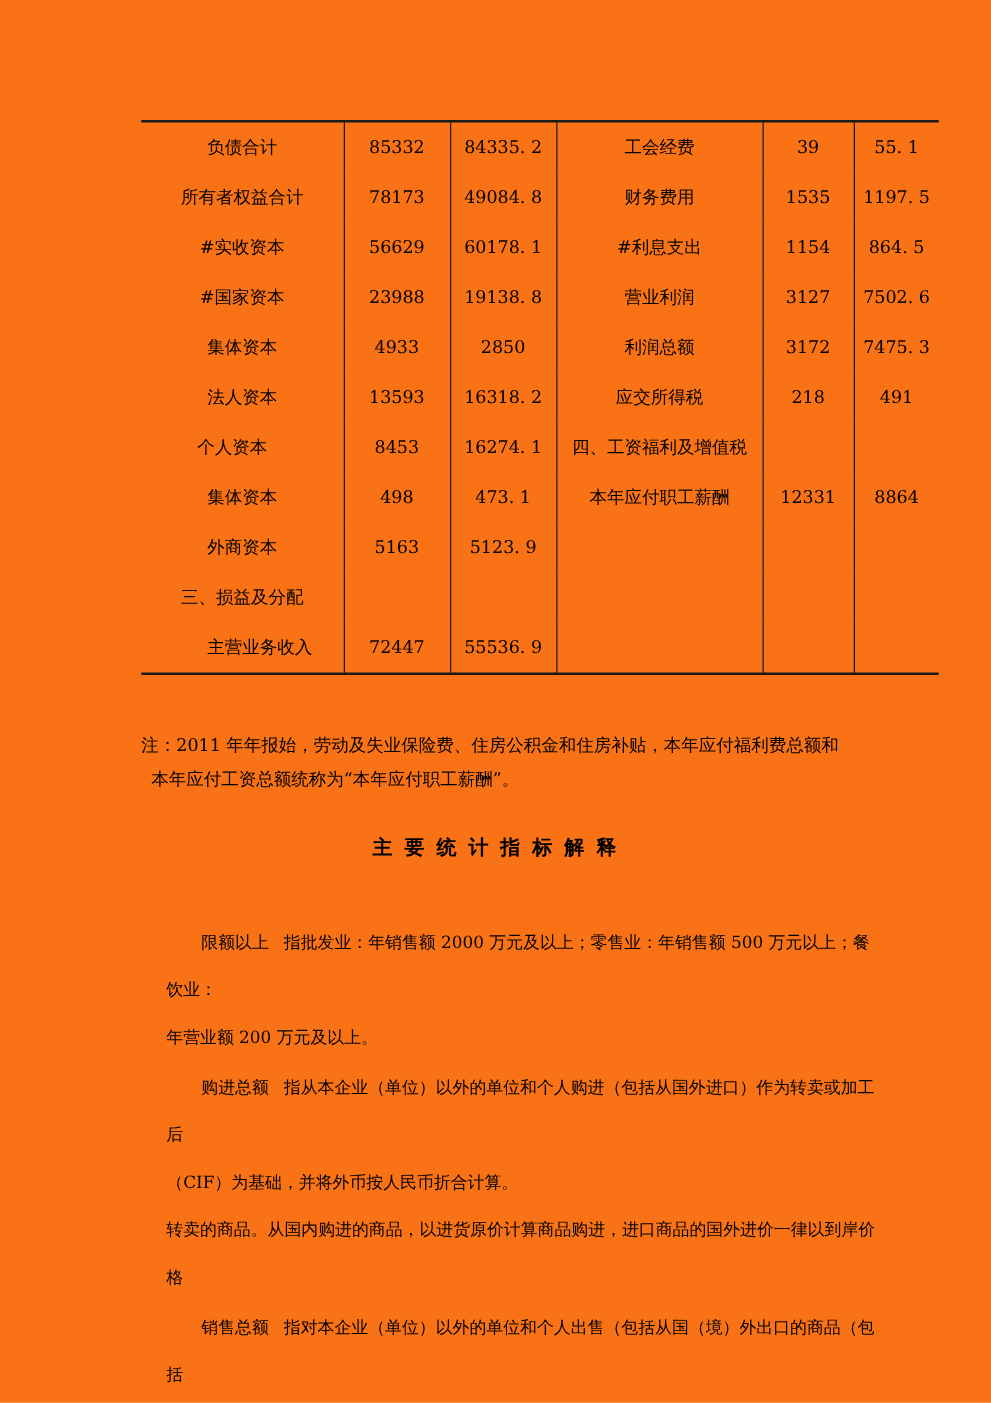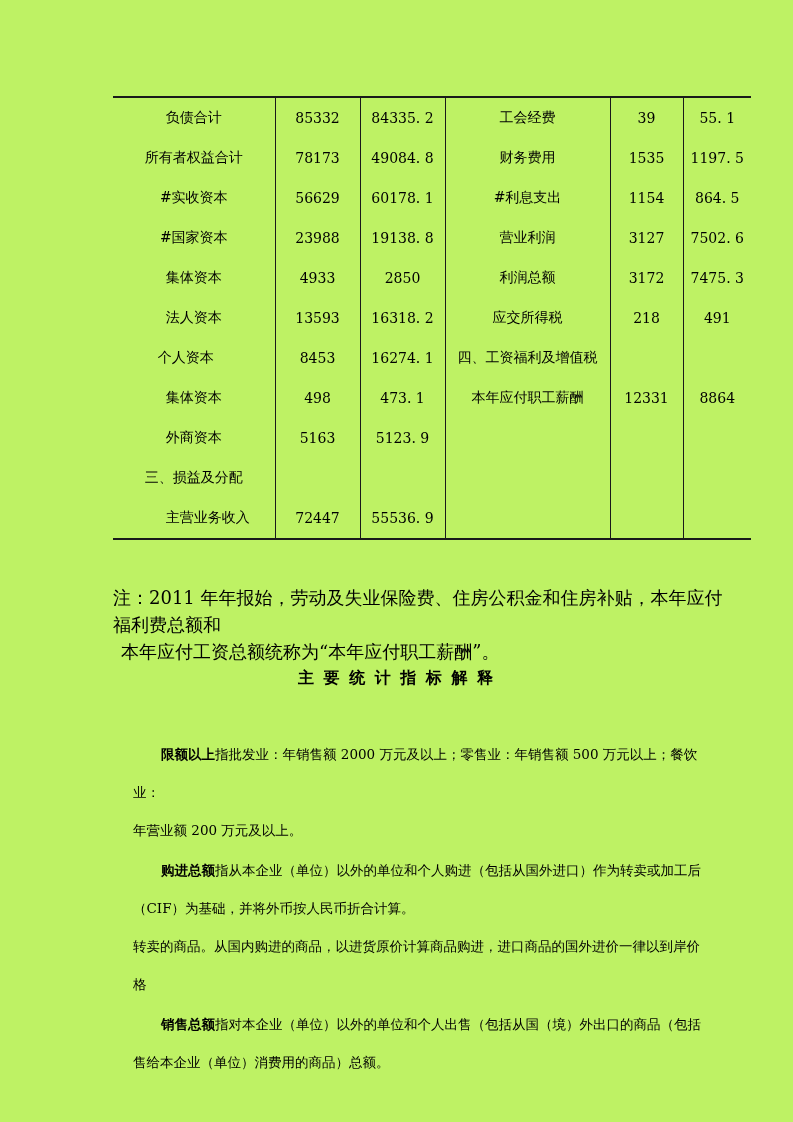--- a/index.html
+++ b/index.html
@@ -2,21 +2,21 @@
 <html><head>
 <meta charset="utf-8">
 <style>
   html, body { margin: 0; padding: 0; }
   body {
     width: 793px; height: 1122px;
     background: #ffffff;
     font-family: "DejaVu Serif", "Liberation Serif", serif;
     color: #000000;
   }
-  .page { position: absolute; top: 0; left: 0; width: 793px; height: 1122px; background: #bef264; overflow: hidden; }
+  .page { position: absolute; top: 0; left: 0; width: 793px; height: 1122px; background: #f97316; overflow: hidden; }
 
   
   .stat-table {
     position: absolute; left: 113px; top: 96px;
     width: 638px;
     border-collapse: collapse; table-layout: fixed;
     border-top: 2px solid #1a1a1a; border-bottom: 2px solid #1a1a1a;
     font-size: 14px;
   }
   .stat-table td {
@@ -24,21 +24,21 @@
     text-align: center; vertical-align: middle;
     overflow: hidden; white-space: nowrap;
   }
   .stat-table td:not(:last-child) { border-right: 1px solid #1a1a1a; }
   .stat-table td.lbl-indent { padding-left: 28px; }
   .stat-table td.lbl-right { padding-right: 16px; }
 
   
   .note {
     position: absolute; left: 113px; top: 584px; width: 610px;
-    font-size: 18px; line-height: 27px;
+    font-size: 14px; line-height: 27px;
   }
   .note .cont { margin-left: 8px; }
 
   
   .heading {
     position: absolute; left: 0; top: 668px; width: 793px; margin: 0;
     text-align: center;
     font-family: "DejaVu Sans", "Liberation Sans", sans-serif;
     font-weight: bold; font-size: 16px; letter-spacing: 2px;
   }
@@ -46,21 +46,22 @@
   
   .paras {
     position: absolute; left: 133px; top: 735px; width: 572px;
     font-size: 13.5px; line-height: 38px;
   }
   .para { margin: 0 0 2px 0; }
   .para .line { display: block; }
   .para .first { text-indent: 28px; }
   .term {
     font-family: "DejaVu Sans", "Liberation Sans", sans-serif;
-    font-weight: bold; font-style: normal;
+    font-weight: normal; font-style: normal;
+    margin-right: 12px;
   }
 </style>
 </head>
 <body>
 
 <div class="page">
 
   <table class="stat-table">
     <colgroup>
       <col style="width:162px">

